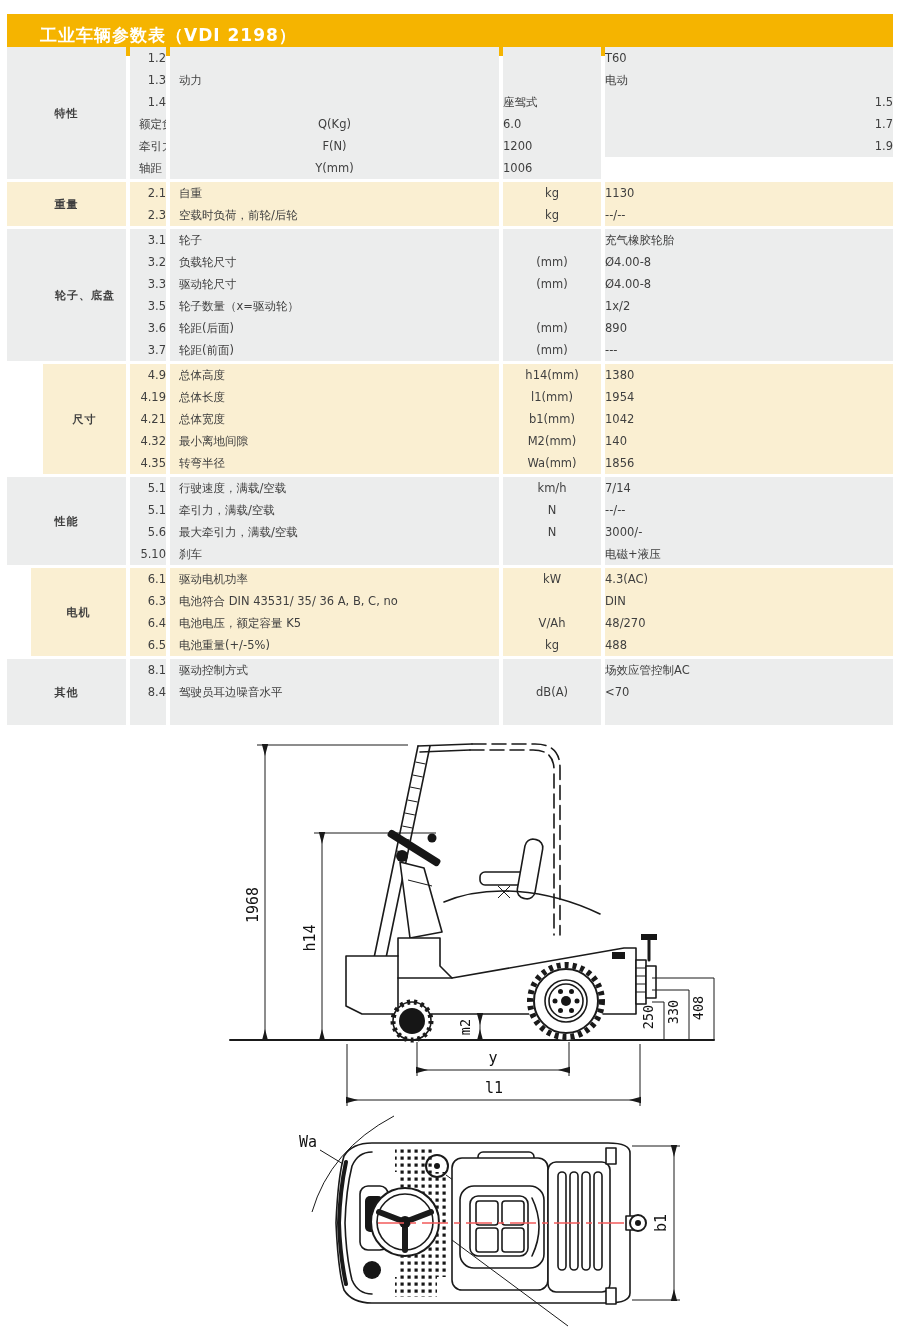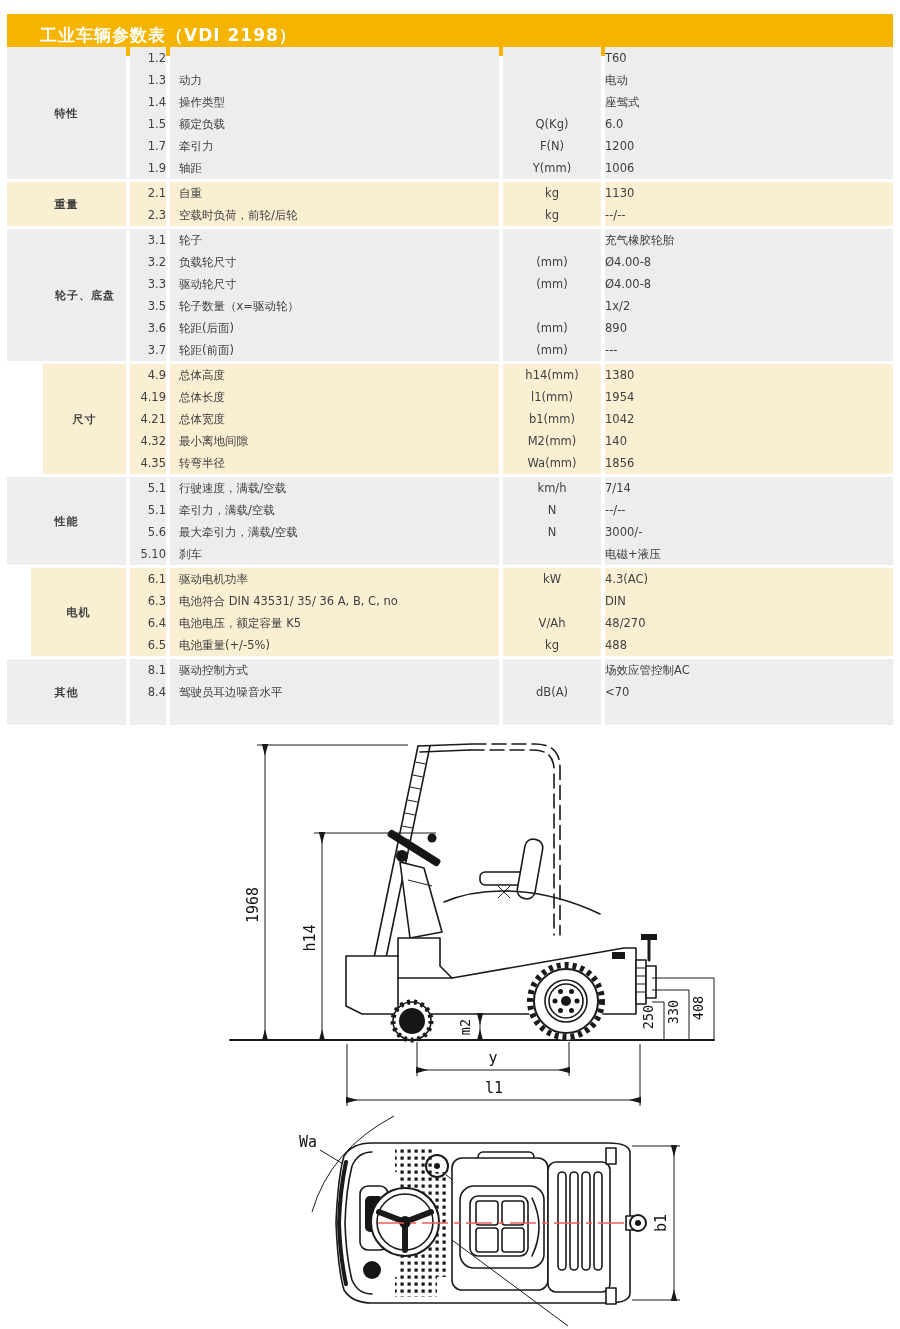--- a/index.html
+++ b/index.html
@@ -51,21 +51,20 @@
         <div class="sec-label" style="grid-row: 1 / span 6;">特性</div>
         <div class="cell c-no">1.2</div>
         <div class="cell c-desc"></div>
         <div class="cell c-unit"></div>
         <div class="cell c-val">T60</div>
         <div class="cell c-no">1.3</div>
         <div class="cell c-desc">动力</div>
         <div class="cell c-unit"></div>
         <div class="cell c-val">电动</div>
         <div class="cell c-no">1.4</div>
-        <div class="cell c-desc">操作类型</div>
         <div class="cell c-unit"></div>
         <div class="cell c-val">座驾式</div>
         <div class="cell c-no">1.5</div>
         <div class="cell c-desc">额定负载</div>
         <div class="cell c-unit">Q(Kg)</div>
         <div class="cell c-val">6.0</div>
         <div class="cell c-no">1.7</div>
         <div class="cell c-desc">牵引力</div>
         <div class="cell c-unit">F(N)</div>
         <div class="cell c-val">1200</div>

